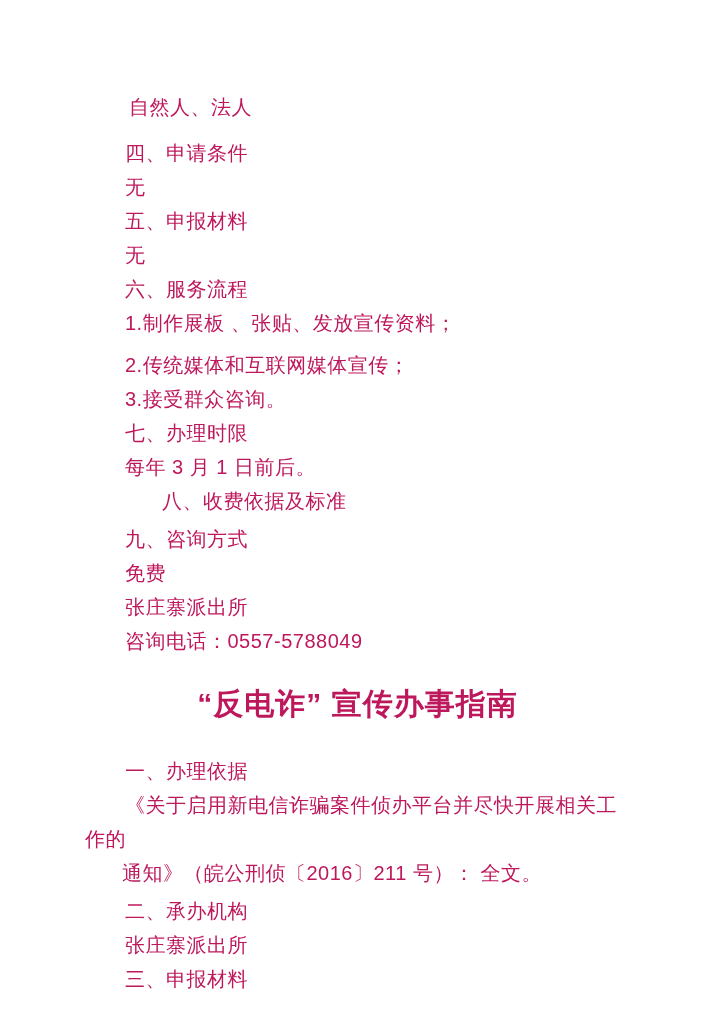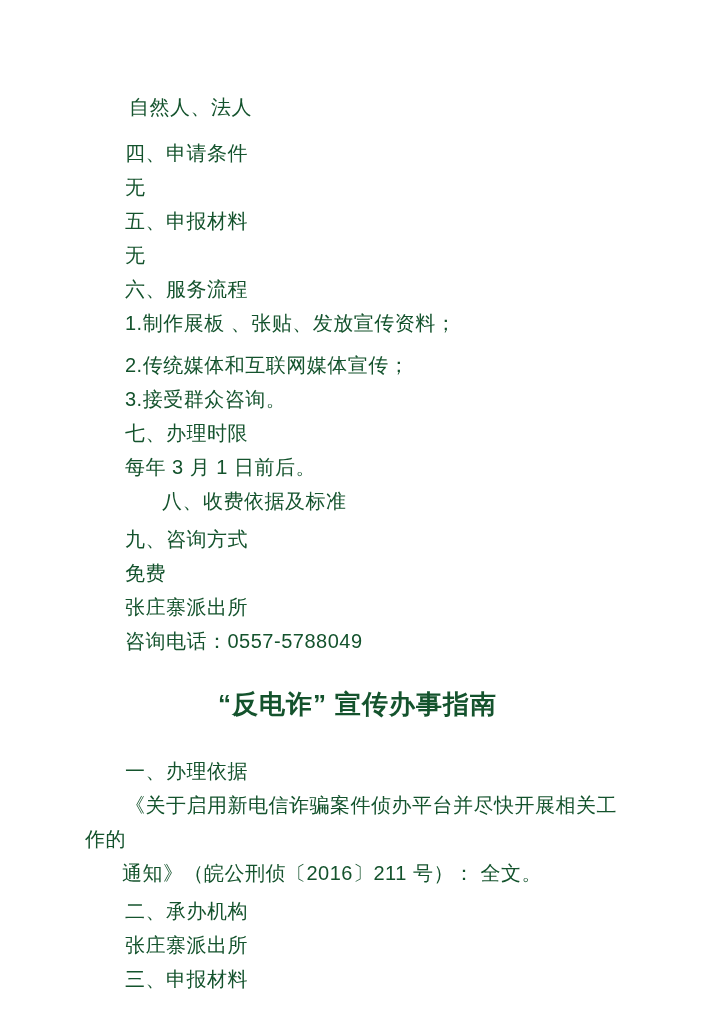--- a/index.html
+++ b/index.html
@@ -10,36 +10,36 @@
   }
   .page {
     position: relative;
     box-sizing: border-box;
     width: 715px;
     height: 1011px;
     background: #ffffff;
     padding: 90px 85px 0 85px;
     font-family: "Liberation Sans", "DejaVu Sans", sans-serif;
     font-size: 20px;
-    color: #14532d;
+    color: #be185d;
     overflow: hidden;
   }
   .line {
     line-height: 34px;
     white-space: pre-wrap;
     letter-spacing: 0.5px;
   }
   .indent { text-indent: 40px; }
   .indent-sm { text-indent: 44px; }
   .flush { text-indent: 0; }
   .gap-lg { margin-bottom: 12px; }
   .gap-md { margin-bottom: 8px; }
   .gap-sm { margin-bottom: 4px; margin-left: 37px; }
   .doc-title {
-    font-size: 26px;
+    font-size: 30px;
     font-weight: bold;
     text-align: center;
     text-indent: 0;
     line-height: 46px;
     letter-spacing: 1px;
     margin: 23px 0 27px 0;
   }
 </style>
 </head>
 <body>

